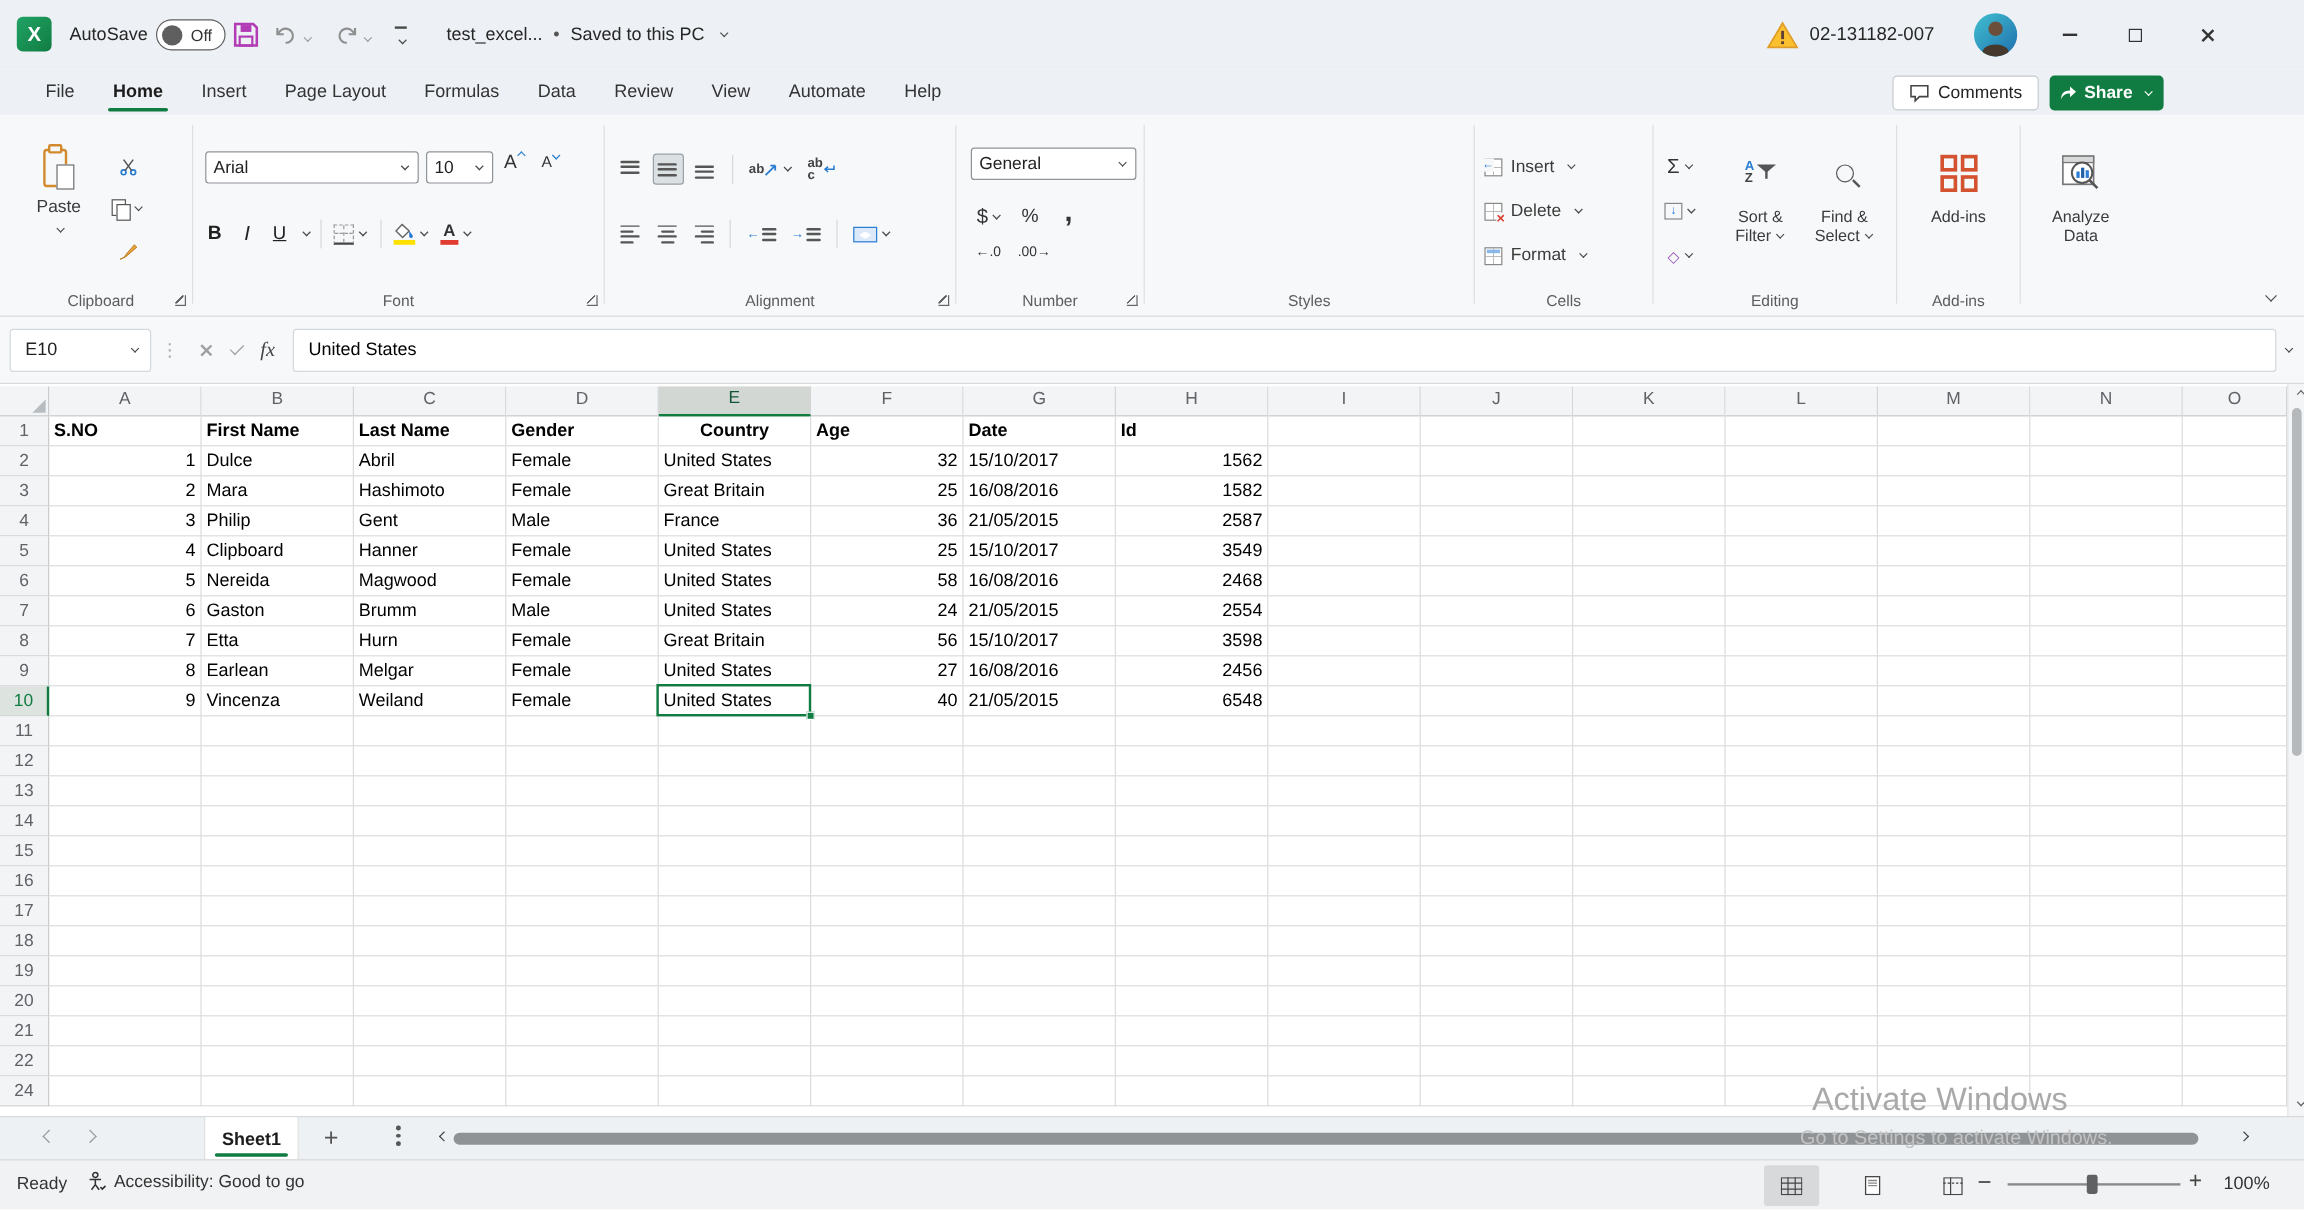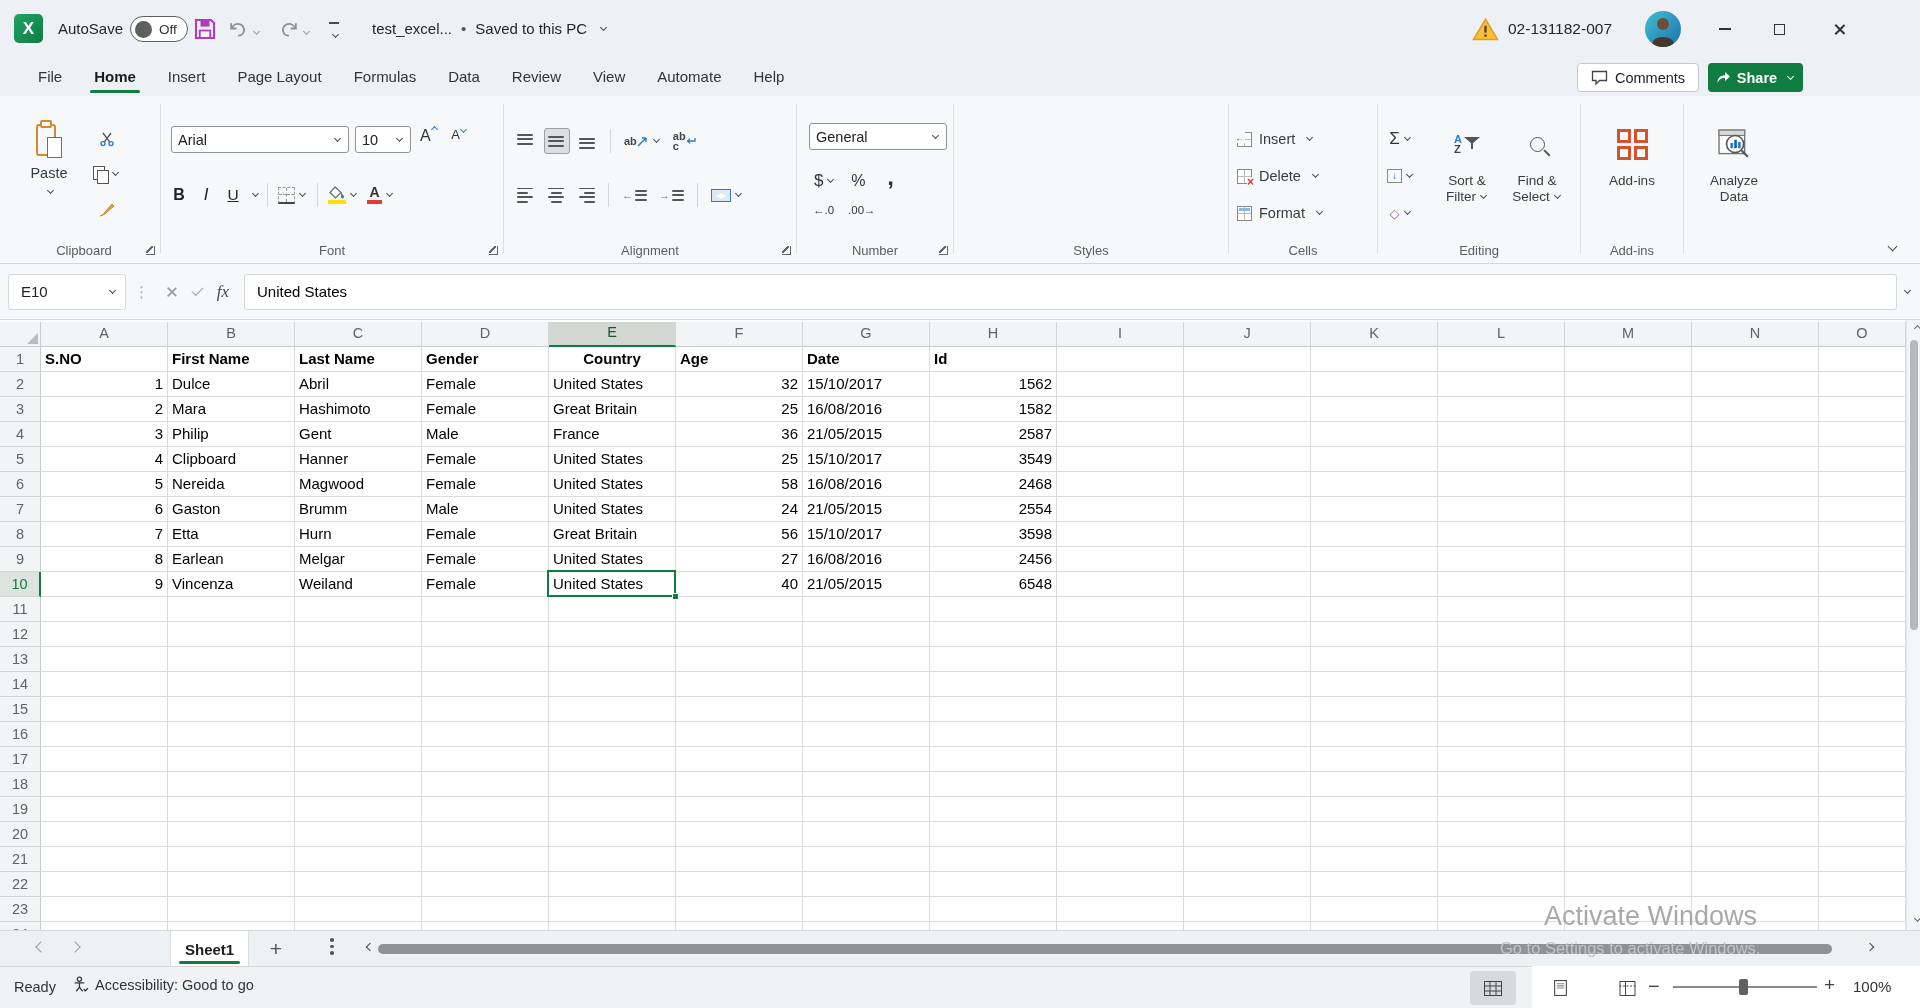--- a/index.html
+++ b/index.html
@@ -179,32 +179,32 @@
 .sheetbar{position:absolute;left:0;top:930px;width:1920px;height:36px;background:#eef1f3;border-top:1px solid #d7d9db}
 .snav{position:absolute;top:12px}
 .stab{position:absolute;left:170px;top:0;height:36px;min-width:78px;background:#fff;border-right:1px solid #dcdedf;border-left:1px solid #dcdedf;display:flex;align-items:center;justify-content:center;font-size:15px;font-weight:600;color:#1c1c1c;padding:0 14px;position:absolute}
 .stab::after{content:'';position:absolute;left:8px;right:8px;bottom:3px;height:3px;background:#107c41;border-radius:2px}
 .addsheet{position:absolute;left:262px;top:4px;font-size:21px;color:#555;width:28px;height:28px;display:flex;align-items:center;justify-content:center}
 .sheetmore{position:absolute;left:330px;top:7px;display:flex;flex-direction:column;gap:3px}
 .sheetmore span{width:3.5px;height:3.5px;border-radius:50%;background:#555}
 .hthumb{position:absolute;left:378px;top:13px;width:1454px;height:10px;background:#8f9396;border-radius:5px}
 .harr{position:absolute;top:13px}
 
-.statusbar{position:absolute;left:0;top:966px;width:1532px;height:42px;background:#f1f2f3;border-top:1px solid #d8d8d8}
+.statusbar{position:absolute;left:0;top:966px;width:1920px;height:42px;background:#f1f2f3;border-top:1px solid #d8d8d8}
 .st-ready{position:absolute;left:14px;top:12px;font-size:14.5px;color:#333}
 .st-acc{position:absolute;left:72px;top:9px;display:flex;align-items:center;gap:6px;font-size:14.5px;color:#333}
 .viewbtn{position:absolute;top:4px;width:46px;height:34px;display:flex;align-items:center;justify-content:center;border-radius:3px}
 .viewbtn.active{background:#d7d9db}
 .zminus{position:absolute;left:1648px;top:8px;font-size:20px;color:#444}
 .ztrack{position:absolute;left:1673px;top:986px;width:144px;height:2px;background:#8a8a8a}
 .zthumb{position:absolute;left:66px;top:-7px;width:9px;height:16px;background:#5f6163;border-radius:2px}
 .zplus{position:absolute;left:1824px;top:7px;font-size:19px;color:#444}
 .zpct{position:absolute;left:1853px;top:11px;font-size:15px;color:#333}
 
-.wm1{position:absolute;left:1544px;top:901px;font-size:27px;color:#a9a9a9;z-index:60;pointer-events:none}
+.wm1{position:absolute;left:1510px;top:901px;font-size:27px;color:#a9a9a9;z-index:60;pointer-events:none}
 .wm2{position:absolute;left:1500px;top:939px;font-size:16.5px;color:#c3c3c3;z-index:60;pointer-events:none}
 </style>
 </head>
 <body>
 
 <div class="titlebar">
   <div class="xlogo">X</div>
   <span class="as-label">AutoSave</span>
   <div class="tgl">
     <span class="knob"></span>
@@ -1029,38 +1029,20 @@
       <div class="gc" style="width: 127px;"></div>
       <div class="gc" style="width: 127px;"></div>
       <div class="gc" style="width: 127px;"></div>
       <div class="gc" style="width: 127px;"></div>
       <div class="gc" style="width: 127px;"></div>
       <div class="gc" style="width: 127px;"></div>
       <div class="gc" style="width: 127px;"></div>
       <div class="gc" style="width: 87px;"></div>
     </div>
     <div class="grow">
-      <div class="rh">23</div>
-      <div class="gc" style="width: 127px;"></div>
-      <div class="gc" style="width: 127px;"></div>
-      <div class="gc" style="width: 127px;"></div>
-      <div class="gc" style="width: 127px;"></div>
-      <div class="gc" style="width: 127px;"></div>
-      <div class="gc" style="width: 127px;"></div>
-      <div class="gc" style="width: 127px;"></div>
-      <div class="gc" style="width: 127px;"></div>
-      <div class="gc" style="width: 127px;"></div>
-      <div class="gc" style="width: 127px;"></div>
-      <div class="gc" style="width: 127px;"></div>
-      <div class="gc" style="width: 127px;"></div>
-      <div class="gc" style="width: 127px;"></div>
-      <div class="gc" style="width: 127px;"></div>
-      <div class="gc" style="width: 87px;"></div>
-    </div>
-    <div class="grow">
       <div class="rh">24</div>
       <div class="gc" style="width: 127px;"></div>
       <div class="gc" style="width: 127px;"></div>
       <div class="gc" style="width: 127px;"></div>
       <div class="gc" style="width: 127px;"></div>
       <div class="gc" style="width: 127px;"></div>
       <div class="gc" style="width: 127px;"></div>
       <div class="gc" style="width: 127px;"></div>
       <div class="gc" style="width: 127px;"></div>
       <div class="gc" style="width: 127px;"></div>

